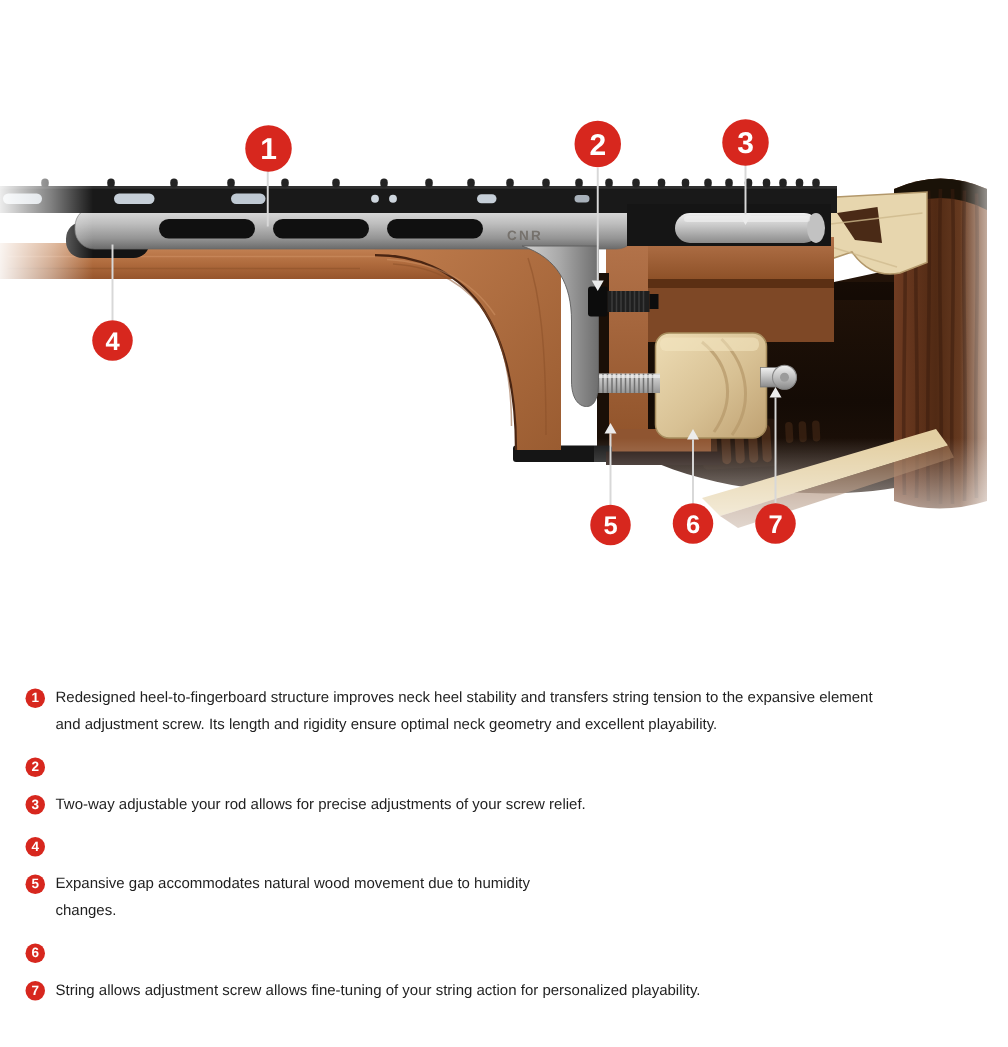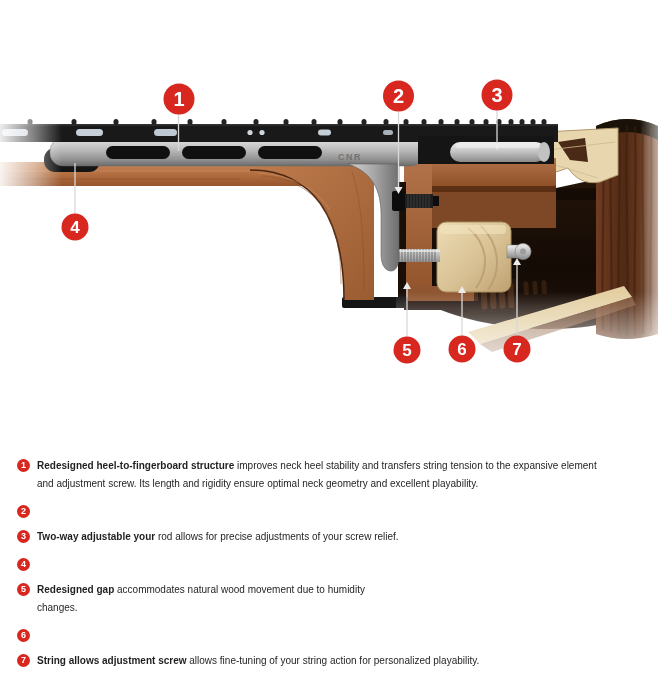--- a/index.html
+++ b/index.html
@@ -26,21 +26,21 @@
 
   .legend{padding:15px 8px 0 17px;}
   .legend-item{display:flex;gap:7px;margin-bottom:10px;max-width:652px;}
   .badge{
     flex:0 0 13px;width:13px;height:13px;border-radius:50%;
     background:var(--accent-red,#d7271e);color:#fff;
     font-size:9px;font-weight:700;line-height:13px;text-align:center;
     margin-top:2px;
   }
   .legend-text{font-size:10px;line-height:1.8;color:var(--text-color,#1f1f1f);}
-  .legend-text strong{font-weight:700;}
+  .legend-text strong{font-weight:400;}
   .legend-text .rest{white-space:pre-line;}
 </style>
 </head>
 <body>
 
 <div class="diagram-wrap">
 <svg width="672" height="442" viewBox="0 0 672 442">
   <defs>
     <linearGradient id="gAlu" x1="0" y1="0" x2="0" y2="1">
       <stop offset="0" stop-color="#e4e4e4"></stop>
@@ -330,21 +330,21 @@
   </div>
   <div class="legend-item">
     <span class="badge">3</span>
     <p class="legend-text"><strong>Two-way adjustable your</strong><span class="rest"> rod allows for precise adjustments of your screw relief.</span></p>
   </div>
   <div class="legend-item">
     <span class="badge">4</span>
   </div>
   <div class="legend-item">
     <span class="badge">5</span>
-    <p class="legend-text"><strong>Redesigned gap</strong><span class="rest"> accommodates natural wood movement due to humidity
+    <p class="legend-text"><strong>Expansive gap</strong><span class="rest"> accommodates natural wood movement due to humidity
 changes.</span></p>
   </div>
   <div class="legend-item">
     <span class="badge">6</span>
   </div>
   <div class="legend-item">
     <span class="badge">7</span>
     <p class="legend-text"><strong>String allows adjustment screw</strong><span class="rest"> allows fine-tuning of your string action for personalized playability.</span></p>
   </div>
 </div>

